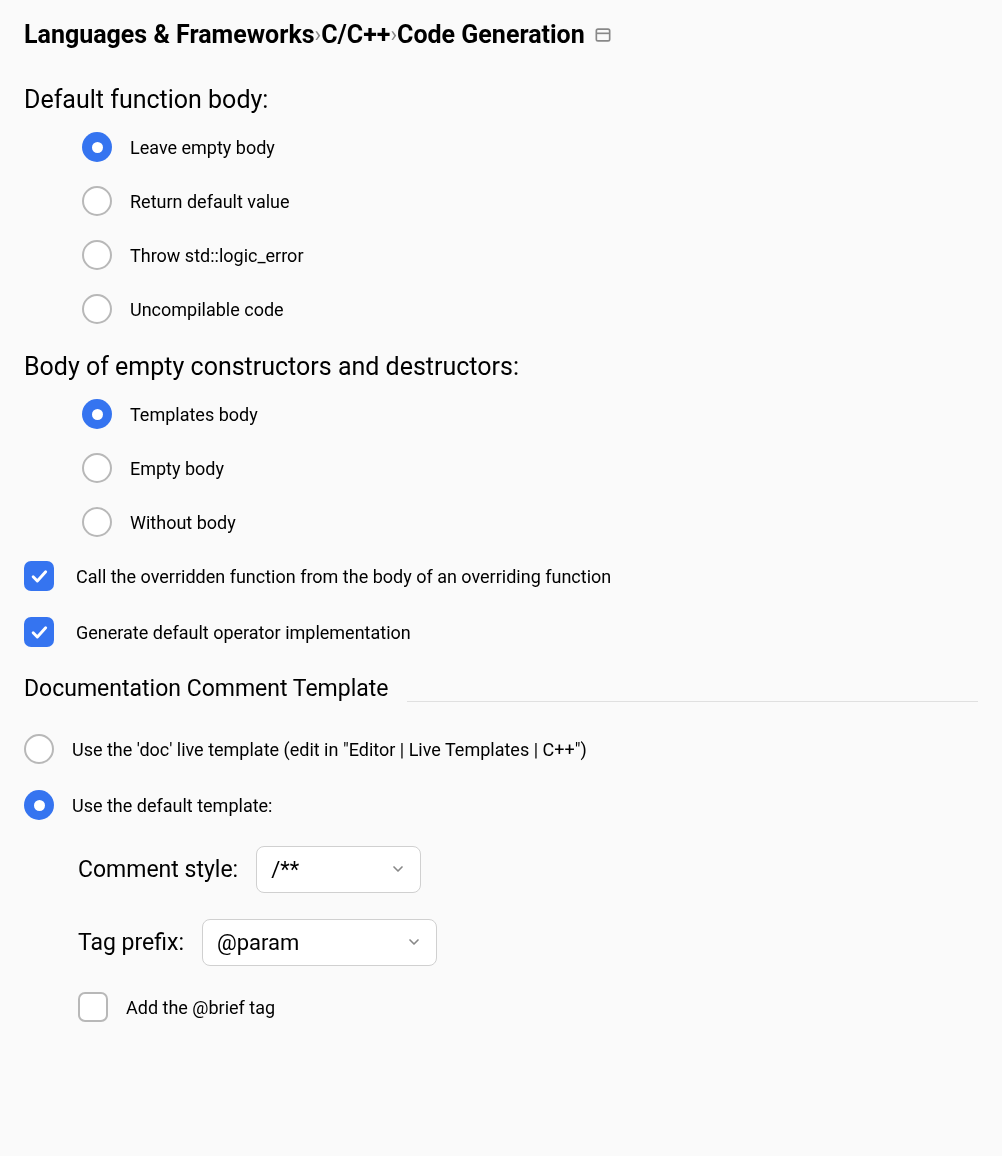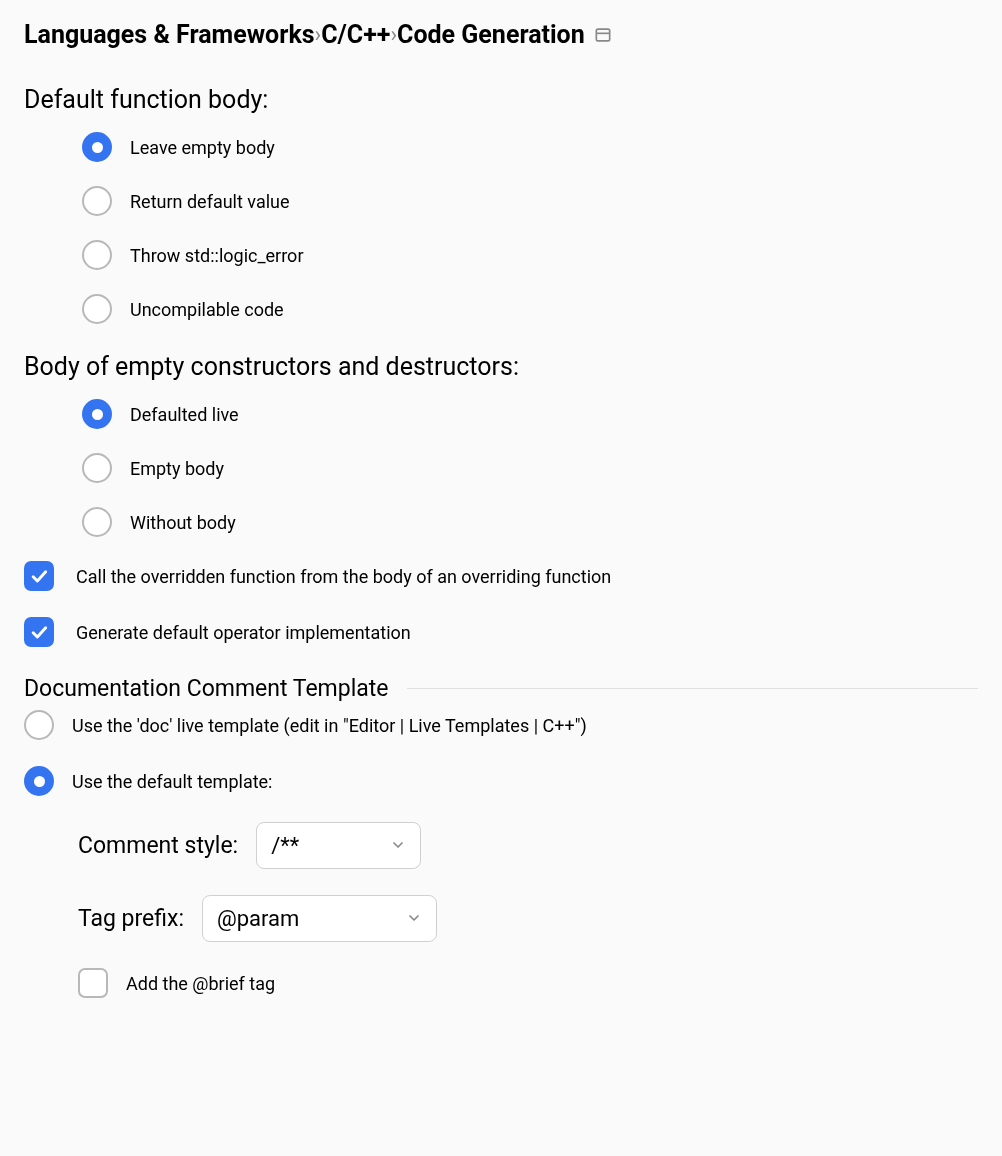--- a/index.html
+++ b/index.html
@@ -102,24 +102,24 @@
     .checkbox.checked {
       border: none;
       background: #3574f0;
     }
     .checkbox.checked svg {
       width: 20px;
       height: 20px;
     }
     .section-header {
       display: flex;
-      align-items: center;
+      align-items: flex-end;
       gap: 18px;
       margin-top: 28px;
-      margin-bottom: 8px;
+      margin-bottom: 32px;
     }
     .section-header-text {
       font-size: 23px;
     }
     .section-line {
       flex: 1;
       height: 1px;
       background: #e0e0e0;
     }
     .radio-top-row {
@@ -208,21 +208,21 @@
   <div class="option-row">
     <div class="radio"></div>
     <span class="option-text">Uncompilable code</span>
   </div>
 </div>
 
 <div class="section-label">Body of empty constructors and destructors:</div>
 <div class="option-group">
   <div class="option-row">
     <div class="radio checked"></div>
-    <span class="option-text">Defaulted live</span>
+    <span class="option-text">Templates body</span>
   </div>
   <div class="option-row">
     <div class="radio"></div>
     <span class="option-text">Empty body</span>
   </div>
   <div class="option-row">
     <div class="radio"></div>
     <span class="option-text">Without body</span>
   </div>
 </div>

